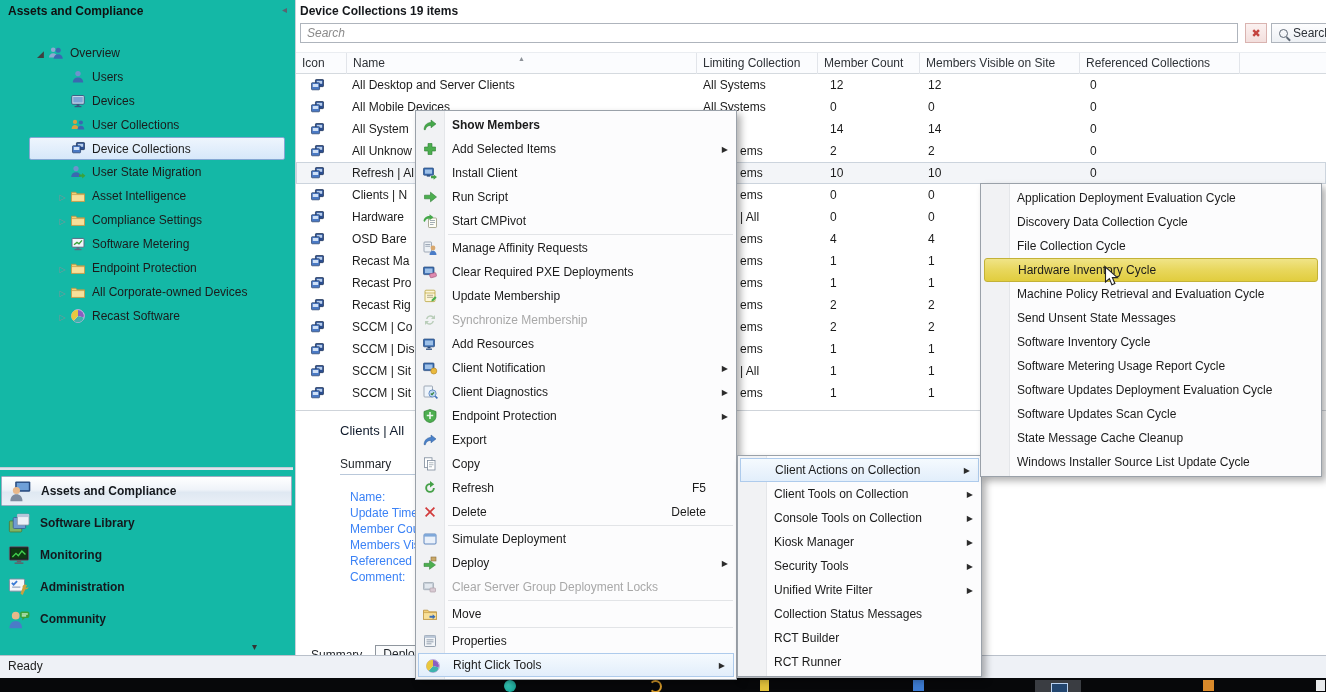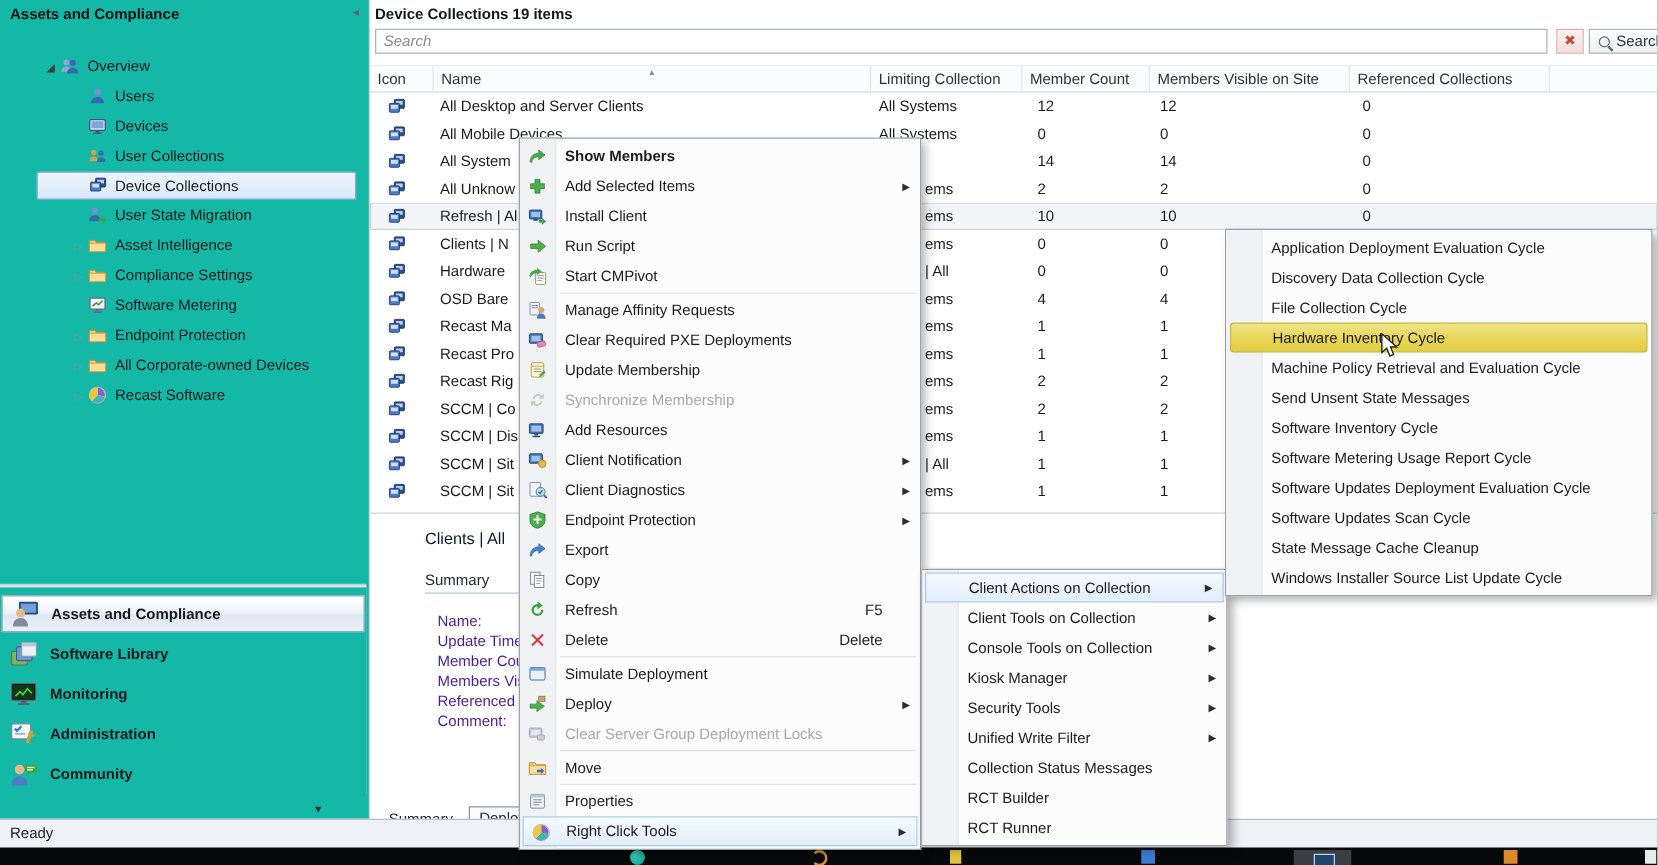--- a/index.html
+++ b/index.html
@@ -72,21 +72,21 @@
   .c-lim.frag{left:444px;}
   .c-mc{left:534px;}
   .c-mv{left:632px;}
   .c-rc{left:794px;}
   
   #detail{position:absolute; left:296px; top:410px; width:1030px; height:245px;
     background:#fff; border-top:1px solid #cfd4da;}
   .d-title{position:absolute; left:44px; top:12px; font-size:13px; font-weight:normal; color:#0f1a2b;}
   .d-tab{position:absolute; left:44px; top:46px; color:#23272c;}
   .d-tabline{position:absolute; left:44px; top:63px; width:975px; height:1px; background:#b9c8da;}
-  #d-fields{position:absolute; left:54px; top:78px; line-height:16px; color:#4c1d95;}
+  #d-fields{position:absolute; left:54px; top:78px; line-height:16px; color:#3b82f6;}
   .d-bottom{position:absolute; left:8px; top:234px; display:flex; gap:6px; align-items:flex-end;}
   .dtab{padding:1px 7px; color:#23272c;}
   .dtab.boxed{border:1px solid #8f969e; background:#fafbfc;}
   
   #statusbar{position:absolute; left:0; top:655px; width:1326px; height:23px;
     background:#eef1f6; border-top:1px solid #b9c0ca; padding-left:8px; line-height:21px; color:#222;}
   #taskbar{position:absolute; left:0; top:678px; width:1326px; height:14px;
     background:#07080a; overflow:hidden;}
   #taskbar span{position:absolute; top:2px; display:block;}
   .teal-app-icon{left:504px; width:12px; height:12px; border-radius:50%;

